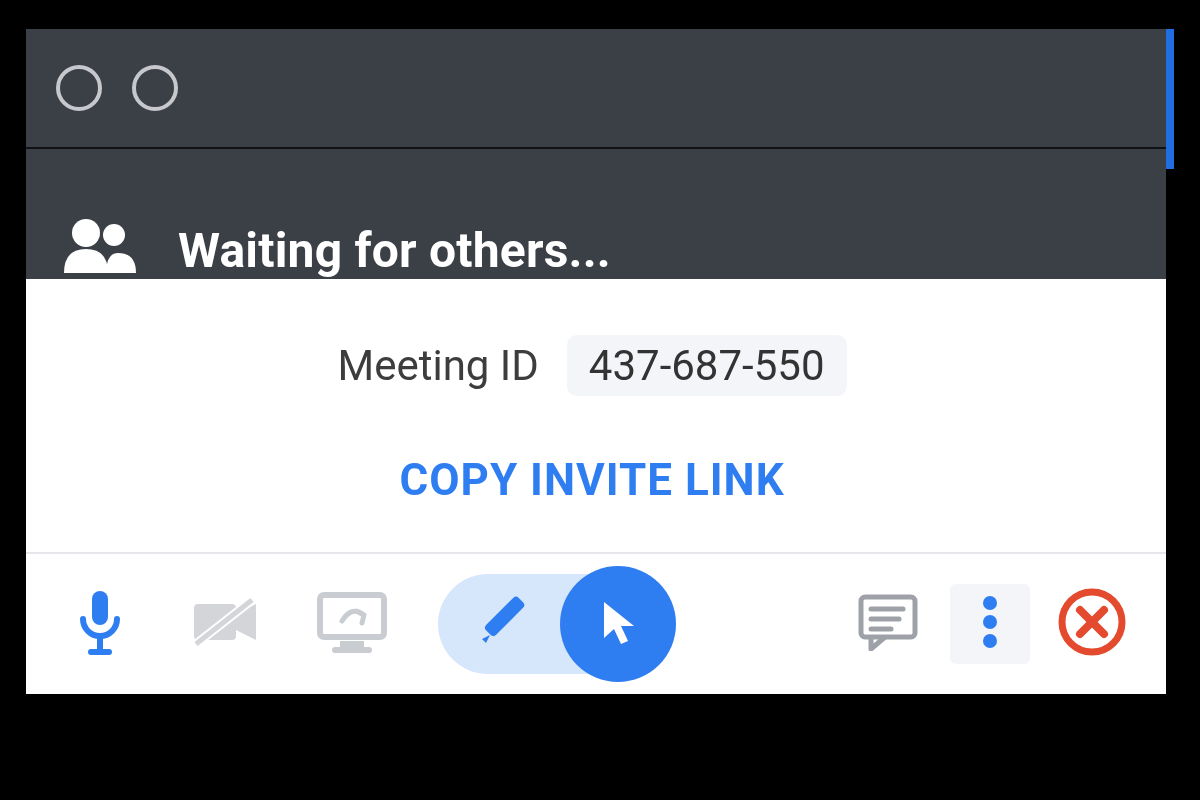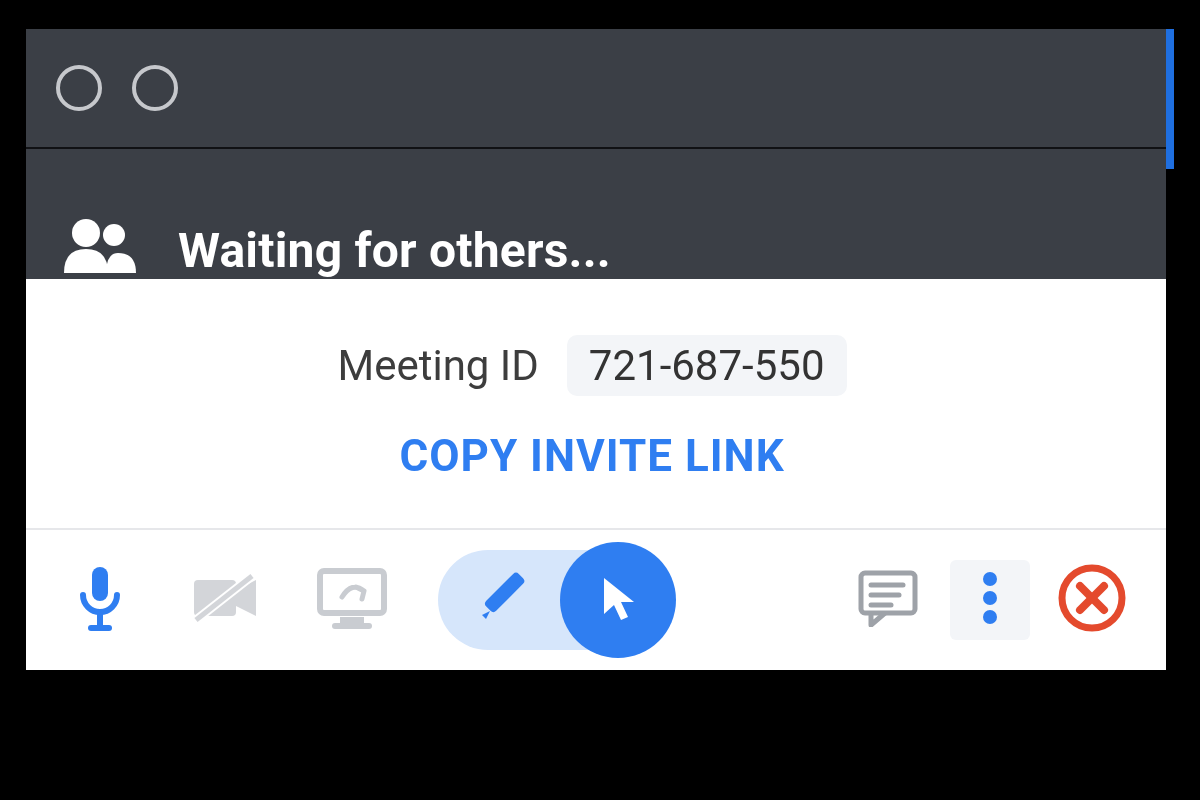--- a/index.html
+++ b/index.html
@@ -55,21 +55,21 @@
   }
   .meeting-label{
     font-size:42px;color:#3d3d3d;
   }
   .meeting-id{
     font-size:42px;color:#333;
     background:#f3f5f8;border-radius:10px;
     padding:6px 22px;
   }
   .copy-link{
-    margin-top:34px;
+    margin-top:58px;
     font-size:44px;font-weight:700;
     color:#2f7ef1;letter-spacing:1px;
     cursor:pointer;display:inline-block;
   }
   
   .toolbar{
     height:140px;
     border-top:2px solid #e6e7ea;
     background:#fff;
     display:flex;align-items:center;justify-content:space-between;
@@ -125,21 +125,21 @@
           <path d="M4 58 Q4 34 26 34 Q48 34 48 58 Z" fill="#fff"></path>
           <path d="M46 58 Q46 38 58 38 Q76 38 76 58 Z" fill="#fff"></path>
         </svg>
       </span>
       <span class="status-text">Waiting for others...</span>
     </div>
 
     <div class="meeting-area">
       <div class="meeting-row">
         <span class="meeting-label">Meeting ID</span>
-        <span class="meeting-id">721-687-550</span>
+        <span class="meeting-id">437-687-550</span>
       </div>
       <div class="copy-link">COPY INVITE LINK</div>
     </div>
 
     <div class="toolbar">
       <div class="tool-group-left">
 
         <div class="tool-btn">
           <span>
             <svg width="50" height="66" viewBox="0 0 50 66">

